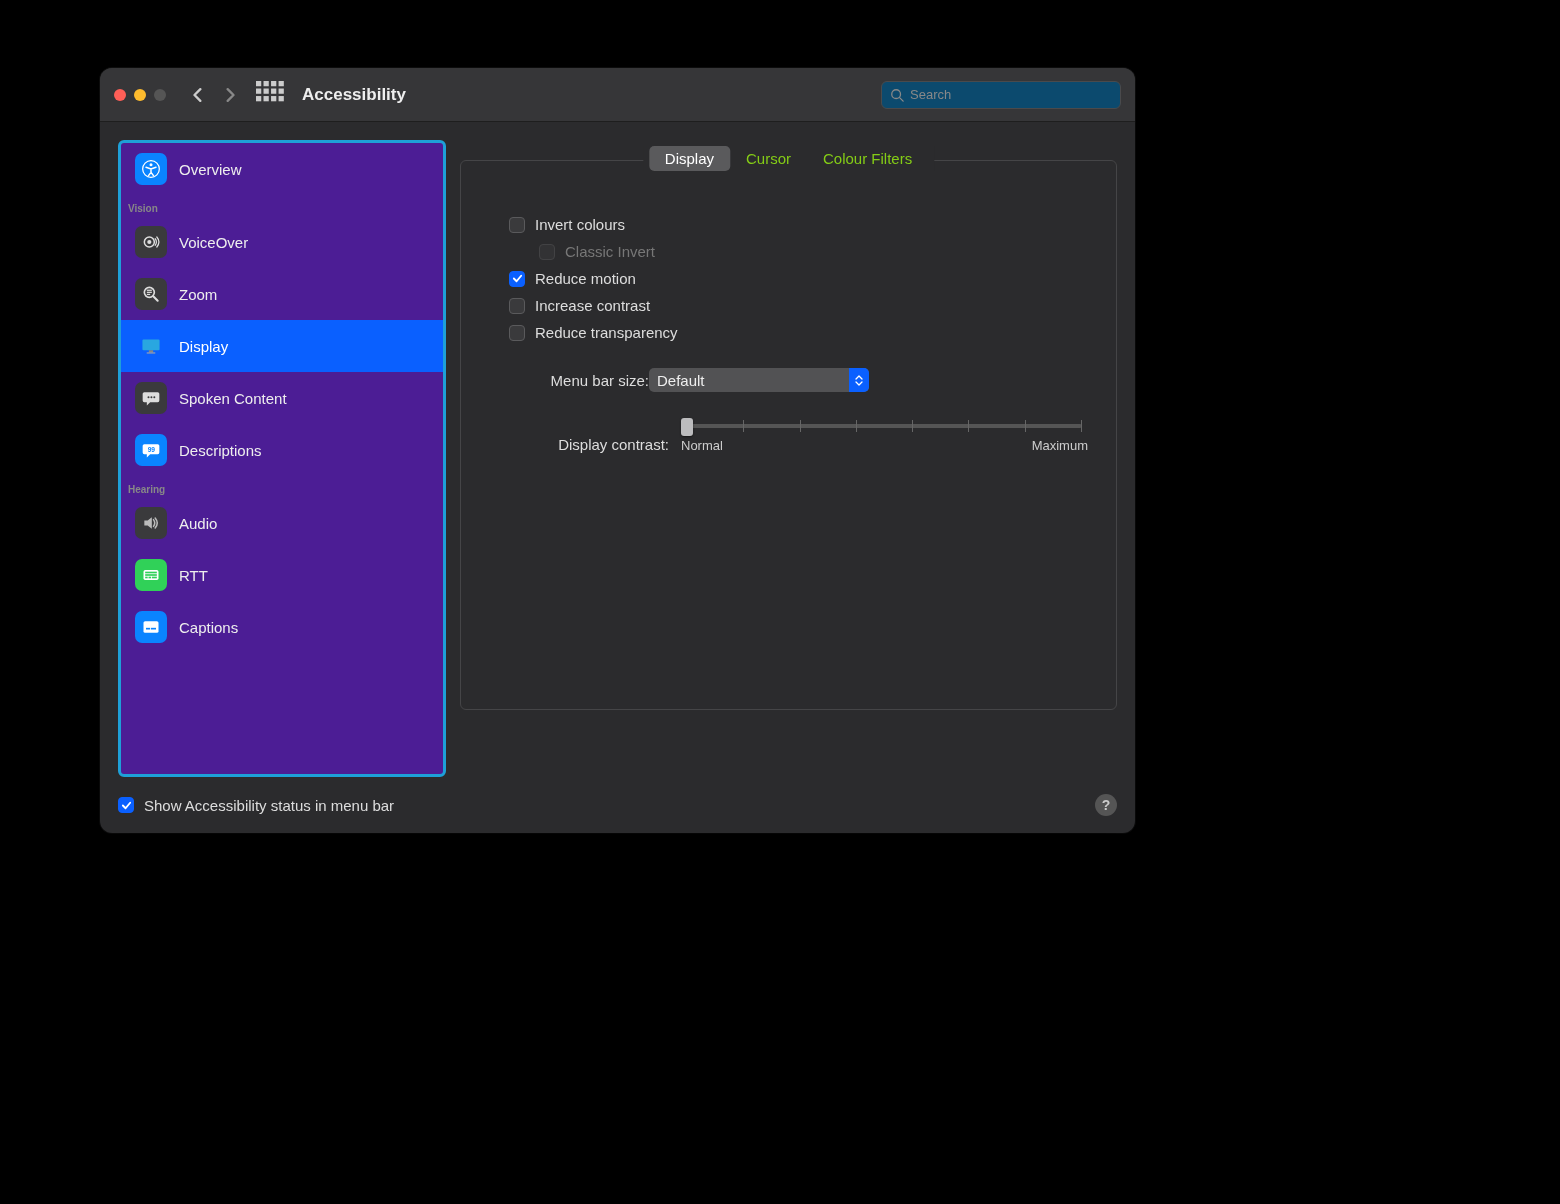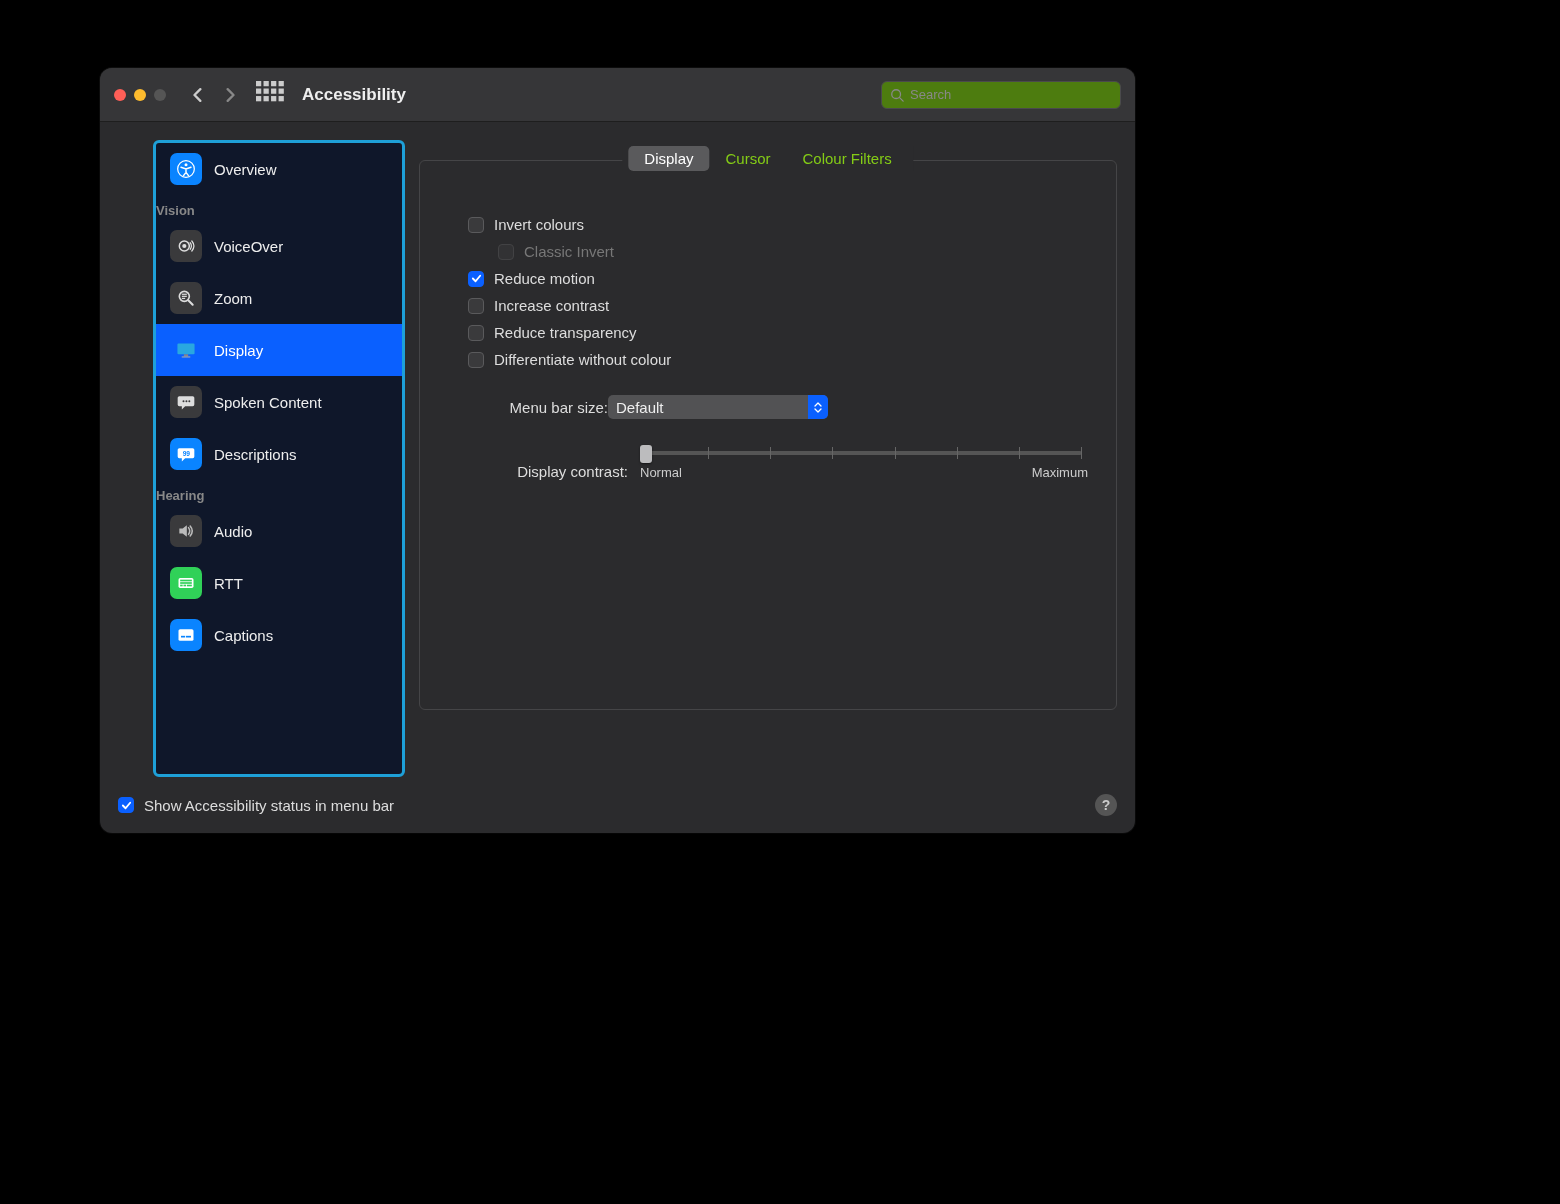--- a/index.html
+++ b/index.html
@@ -57,21 +57,21 @@
   .title {
     font-size: 17px;
     font-weight: 600;
     color: #eee;
     margin-left: 6px;
   }
   .spacer { flex: 1; }
   .searchbox {
     width: 240px;
     height: 28px;
-    background: #4d7c0f;
+    background: #0c4a6e;
     border: 1px solid #4a4a4c;
     border-radius: 6px;
     display: flex;
     align-items: center;
     padding: 0 8px;
     gap: 6px;
     color: #888;
   }
   .searchbox input {
     flex: 1;
@@ -87,46 +87,45 @@
   .content {
     flex: 1;
     display: flex;
     padding: 18px 18px 0 18px;
     gap: 14px;
     overflow: hidden;
   }
 
   
   .sidebar {
-    width: 252px;
+    width: 328px;
     border: 3px solid #1ea0d8;
     border-radius: 6px;
-    background: #0f172a;
+    background: #4c1d95;
     overflow: hidden;
     display: flex;
     flex-direction: column;
-    margin-left: 35px;
   }
   .sidebar-inner { overflow-y: auto; }
   .side-item {
     display: flex;
     align-items: center;
     gap: 12px;
     padding: 10px 14px;
     font-size: 15px;
     color: #eee;
     cursor: default;
   }
   .side-item.selected {
     background: #0a60ff;
     color: #fff;
   }
   .side-header {
-    padding: 8px 0 2px;
-    font-size: 13px;
+    padding: 8px 7px 2px;
+    font-size: 10px;
     color: #888;
     font-weight: 600;
   }
   .side-icon {
     width: 32px; height: 32px;
     border-radius: 7px;
     display: flex; align-items: center; justify-content: center;
     flex-shrink: 0;
   }
   .side-icon svg { width: 20px; height: 20px; }
@@ -461,24 +460,20 @@
               <span>Reduce motion</span>
             </div>
             <div class="check-row">
               <div class="checkbox"></div>
               <span>Increase contrast</span>
             </div>
             <div class="check-row">
               <div class="checkbox"></div>
               <span>Reduce transparency</span>
             </div>
-            <div class="check-row">
-              <div class="checkbox"></div>
-              <span>Differentiate without colour</span>
-            </div>
           </div>
 
         <div class="form-row">
           <div class="label">Menu bar size:</div>
           <div class="select">
             <span>Default</span>
             <div class="caret">
               <svg viewBox="0 0 8 5">
                   <path d="M1 4 L4 1 L7 4" stroke="#fff" stroke-width="1.3" fill="none" stroke-linecap="round" stroke-linejoin="round"></path>
                 </svg>

